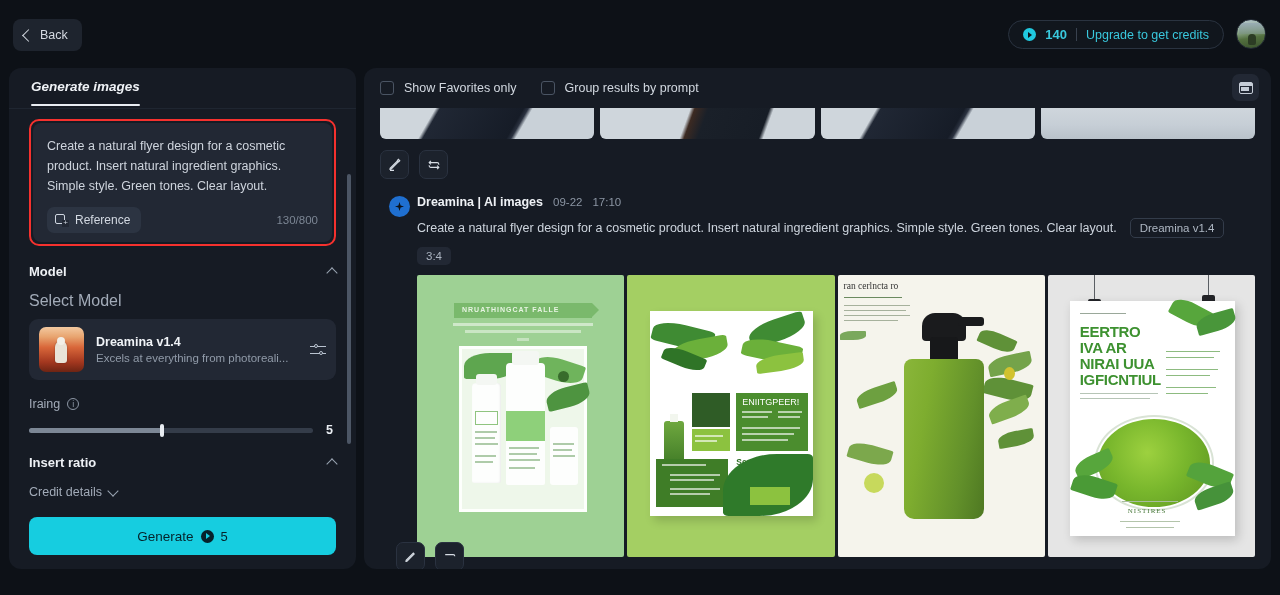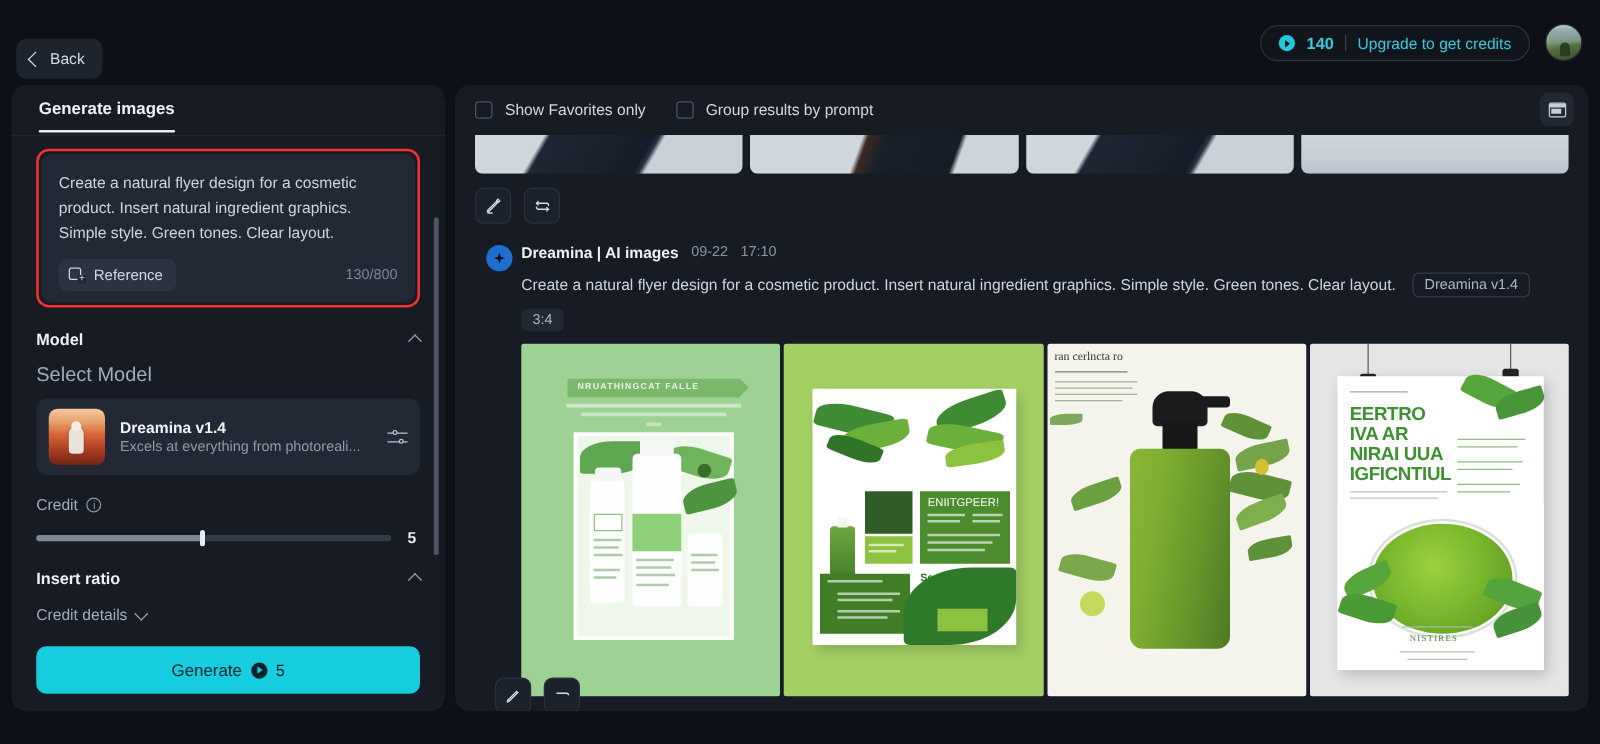--- a/index.html
+++ b/index.html
@@ -14,21 +14,21 @@
   
   .topbar {
     position: absolute; top: 0; left: 0; width: 1280px; height: 68px;
     background: #0d1117;
   }
   .back-btn {
     position: absolute; left: 13px; top: 19px;
     height: 32px; padding: 0 14px 0 11px;
     background: #1e242e; border-radius: 8px;
     display: flex; align-items: center; gap: 6px;
-    color: #d5dae2; font-size: 12.5px; cursor: pointer; margin-top: 12px;
+    color: #d5dae2; font-size: 12.5px; cursor: pointer;
   }
   .chev-left { width: 9px; height: 9px; border-left: 1.6px solid #d5dae2; border-bottom: 1.6px solid #d5dae2;
     transform: rotate(45deg); margin-right: 1px; }
 
   .credits-pill {
     position: absolute; right: 56px; top: 20px;
     height: 29px; padding: 0 14px;
     border: 1px solid #2a3340; border-radius: 15px;
     display: flex; align-items: center; gap: 9px;
     background: #11161d;
@@ -50,21 +50,21 @@
   .avatar::before { content: ""; position: absolute; left: 2px; top: 3px; width: 26px; height: 11px;
     background: linear-gradient(180deg,#97aab6,#7b9480); opacity: .8; }
   .avatar::after { content: ""; position: absolute; left: 11px; top: 14px; width: 8px; height: 11px;
     background: #2c3c24; border-radius: 4px 4px 2px 2px; }
 
   
   .sidebar {
     position: absolute; left: 9px; top: 68px; width: 347px; height: 501px;
     background: #161b24; border-radius: 12px; overflow: hidden;
   }
-  .tabs { position: relative; height: 41px; padding: 0 22px; border-bottom: 1px solid #1f2631; }
+  .tabs { position: relative; height: 41px; padding: 0 22px; border-bottom: 1px solid #1f2631; font-style: italic; }
   .tab { display: inline-block; color: #eef1f5; font-size: 13.5px; font-weight: 700;
     line-height: 38px; cursor: pointer; position: relative; }
   .tab::after { content: ""; position: absolute; left: 0; right: 0; bottom: 0; height: 2px;
     background: #e9edf2; border-radius: 2px; }
 
   .side-scroll { position: relative; height: 460px; padding: 0 20px; }
   .scrollbar { position: absolute; right: 5px; top: 55px; width: 4px; height: 270px;
     background: #4c5665; border-radius: 3px; cursor: pointer; }
 
   
@@ -332,21 +332,21 @@
         </div>
         <div class="slider-ico">
           <span></span>
             <span></span>
             <i></i>
             <i></i>
         </div>
       </div>
 
       <div class="q-row">
-        <span class="q-label">Credit</span>
+        <span class="q-label">Iraing</span>
         <span class="info-ico">i</span>
       </div>
       <div class="slider-row">
         <div class="track">
           <div class="fill"></div>
           <div class="knob"></div>
         </div>
         <span class="q-val">5</span>
       </div>
 

